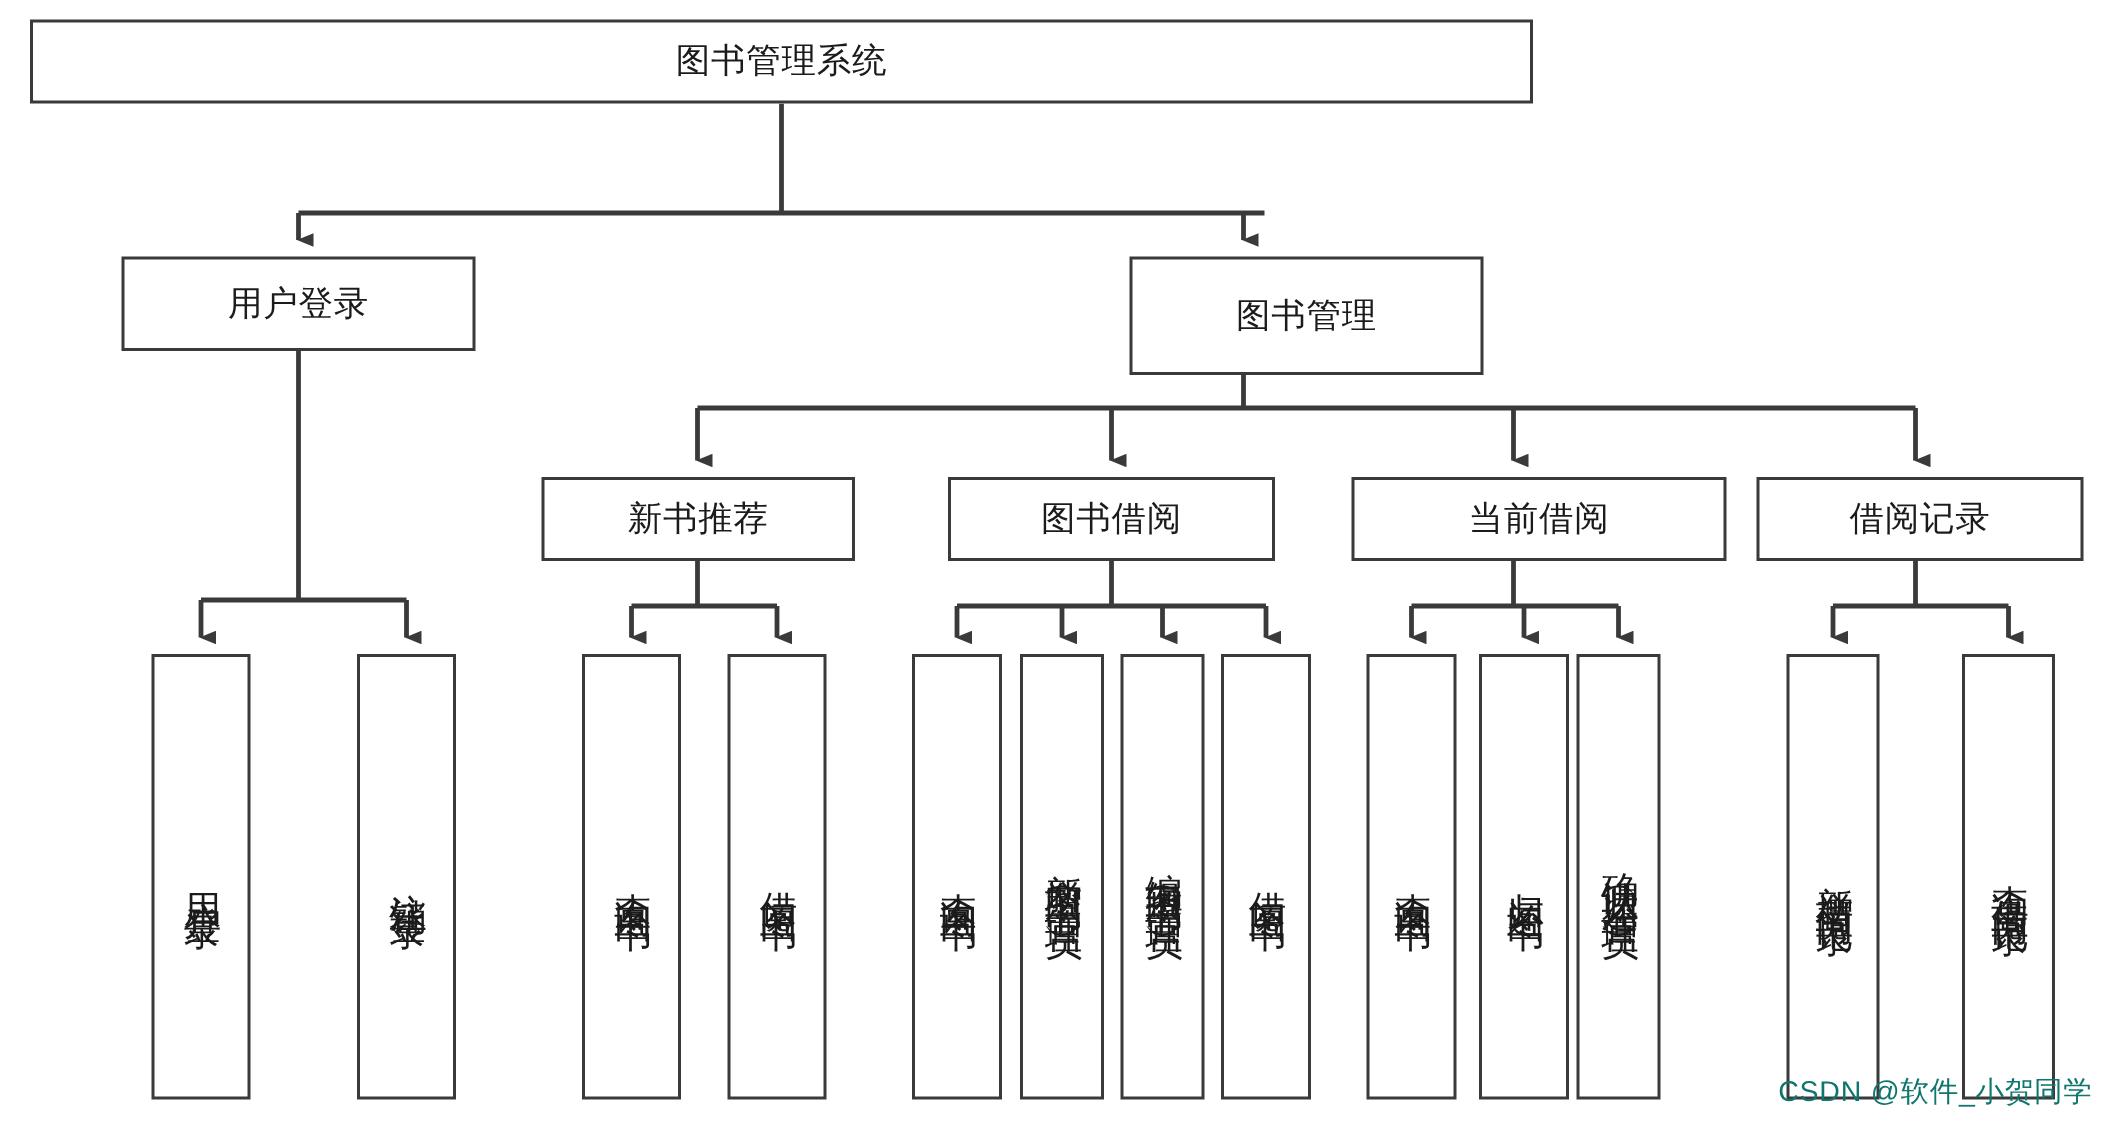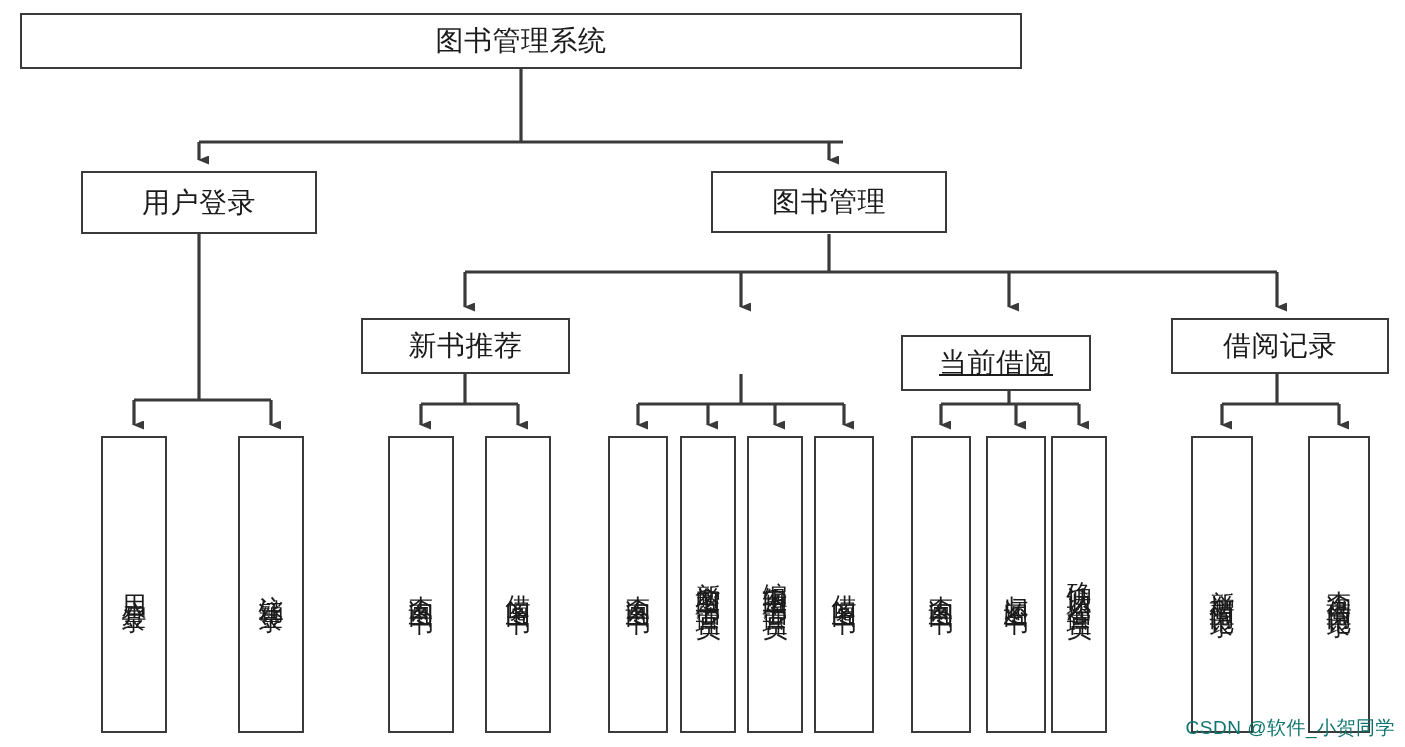--- a/index.html
+++ b/index.html
@@ -35,21 +35,21 @@
     justify-content: center;
     color: #1b1b1b;
   }
   .node-label {
     display: block;
     text-align: center;
     line-height: 1.18;
     white-space: nowrap;
   }
   .node.horizontal .node-label {
-    font-size: 28px;
+    font-size: 23px;
     letter-spacing: 0.5px;
     text-align: center;
   }
   .node.vertical {
     align-items: center;
     justify-content: center;
   }
   .node.vertical .node-label {
     writing-mode: vertical-rl;
     text-orientation: upright;
@@ -124,28 +124,31 @@
     </g>
   </svg>
 
   <div class="node horizontal" style="left:20px; top:13px; width:1002px; height:56px;">
     <span class="node-label">图书管理系统</span>
   </div>
 
   <div class="node horizontal" style="left:81px; top:171px; width:236px; height:63px;">
     <span class="node-label">用户登录</span>
   </div>
-  <div class="node horizontal" style="left:711px; top:171px; width:236px; height:62px;">
+  <div class="node horizontal" style="left:753px; top:171px; width:236px; height:79px;">
     <span class="node-label">图书管理</span>
   </div>
 
   <div class="node horizontal" style="left:361px; top:318px; width:209px; height:56px;">
     <span class="node-label">新书推荐</span>
   </div>
-  <div class="node horizontal" style="left:901px; top:335px; width:190px; height:56px;text-decoration:underline;">
+  <div class="node horizontal" style="left:632px; top:318px; width:218px; height:56px;">
+    <span class="node-label">图书借阅</span>
+  </div>
+  <div class="node horizontal" style="left:901px; top:318px; width:250px; height:56px;">
     <span class="node-label">当前借阅</span>
   </div>
   <div class="node horizontal" style="left:1171px; top:318px; width:218px; height:56px;">
     <span class="node-label">借阅记录</span>
   </div>
 
   <div class="node vertical" style="left:101px; top:436px; width:66px; height:297px;">
     <span class="node-label">用户登录</span>
   </div>
   <div class="node vertical" style="left:238px; top:436px; width:66px; height:297px;">

